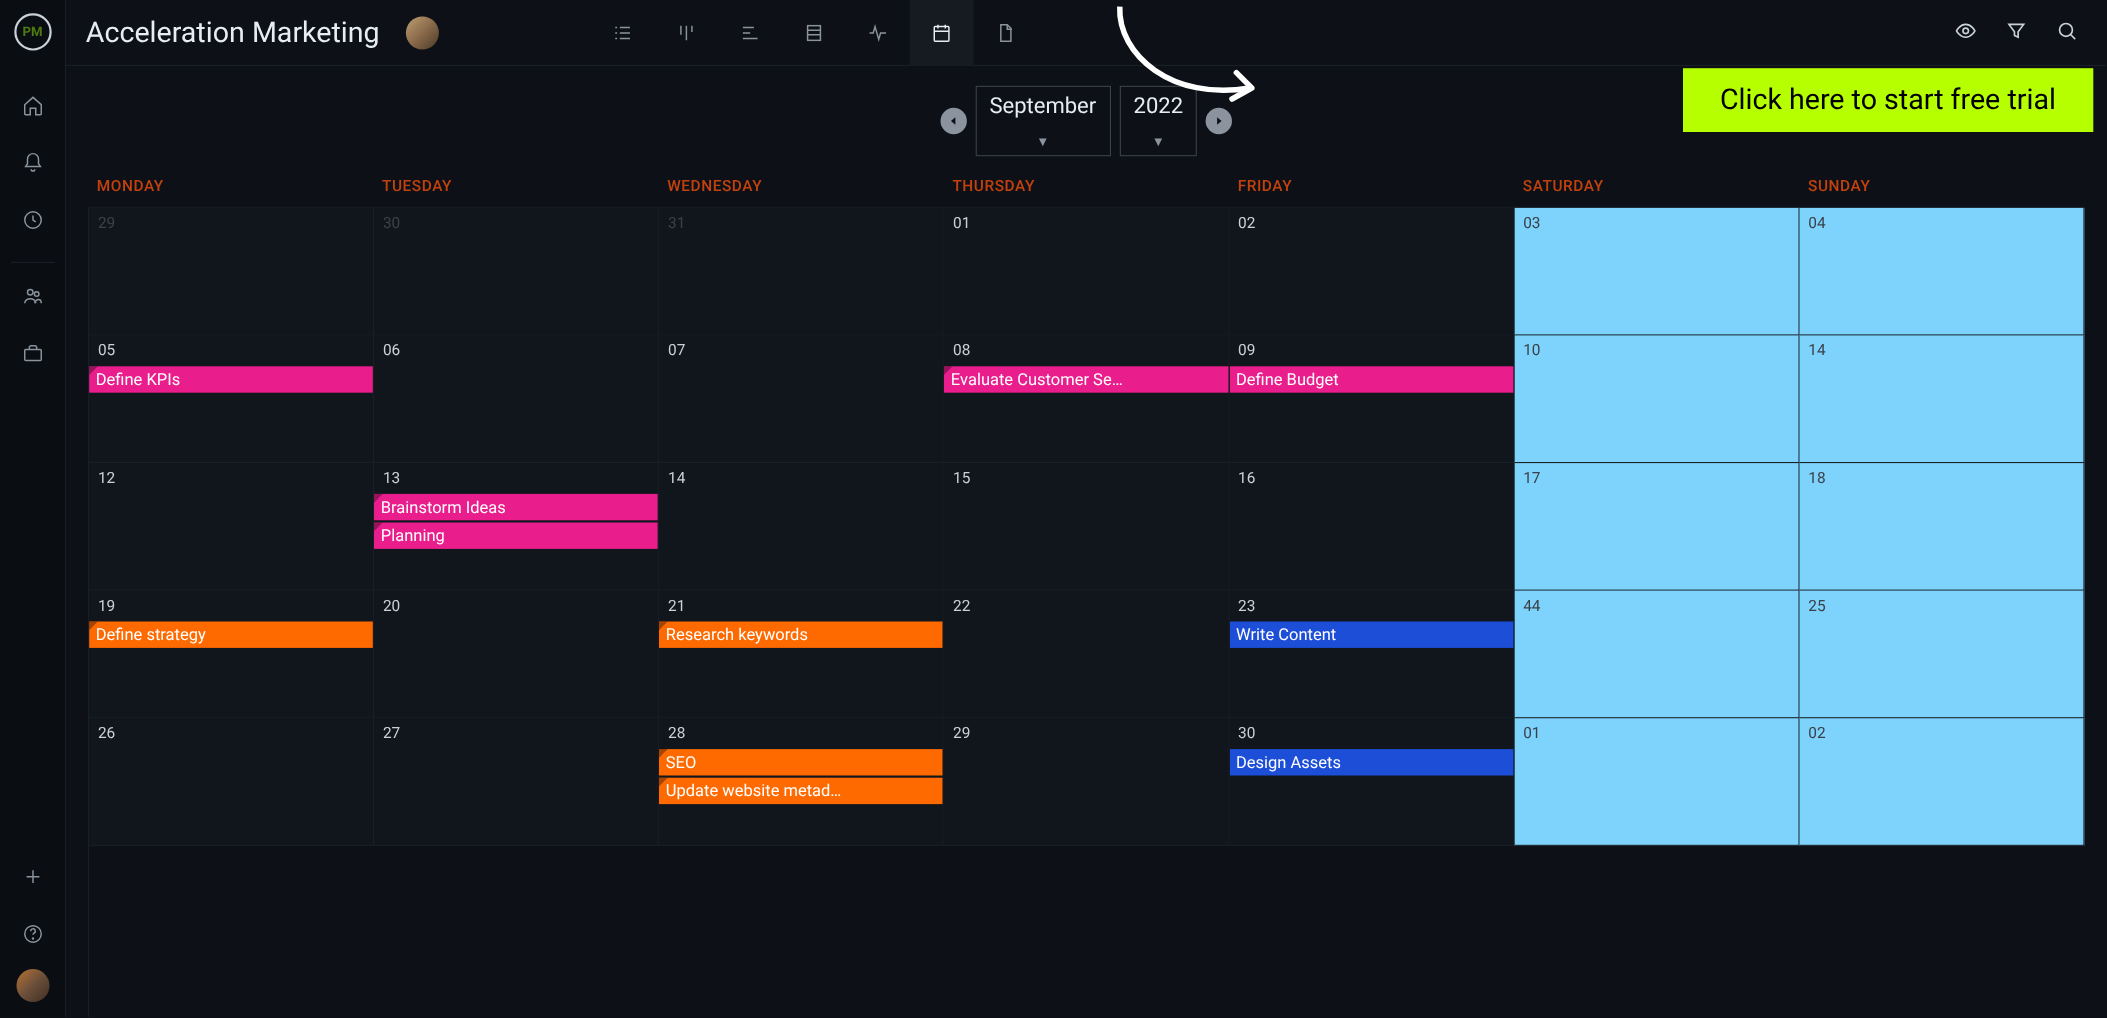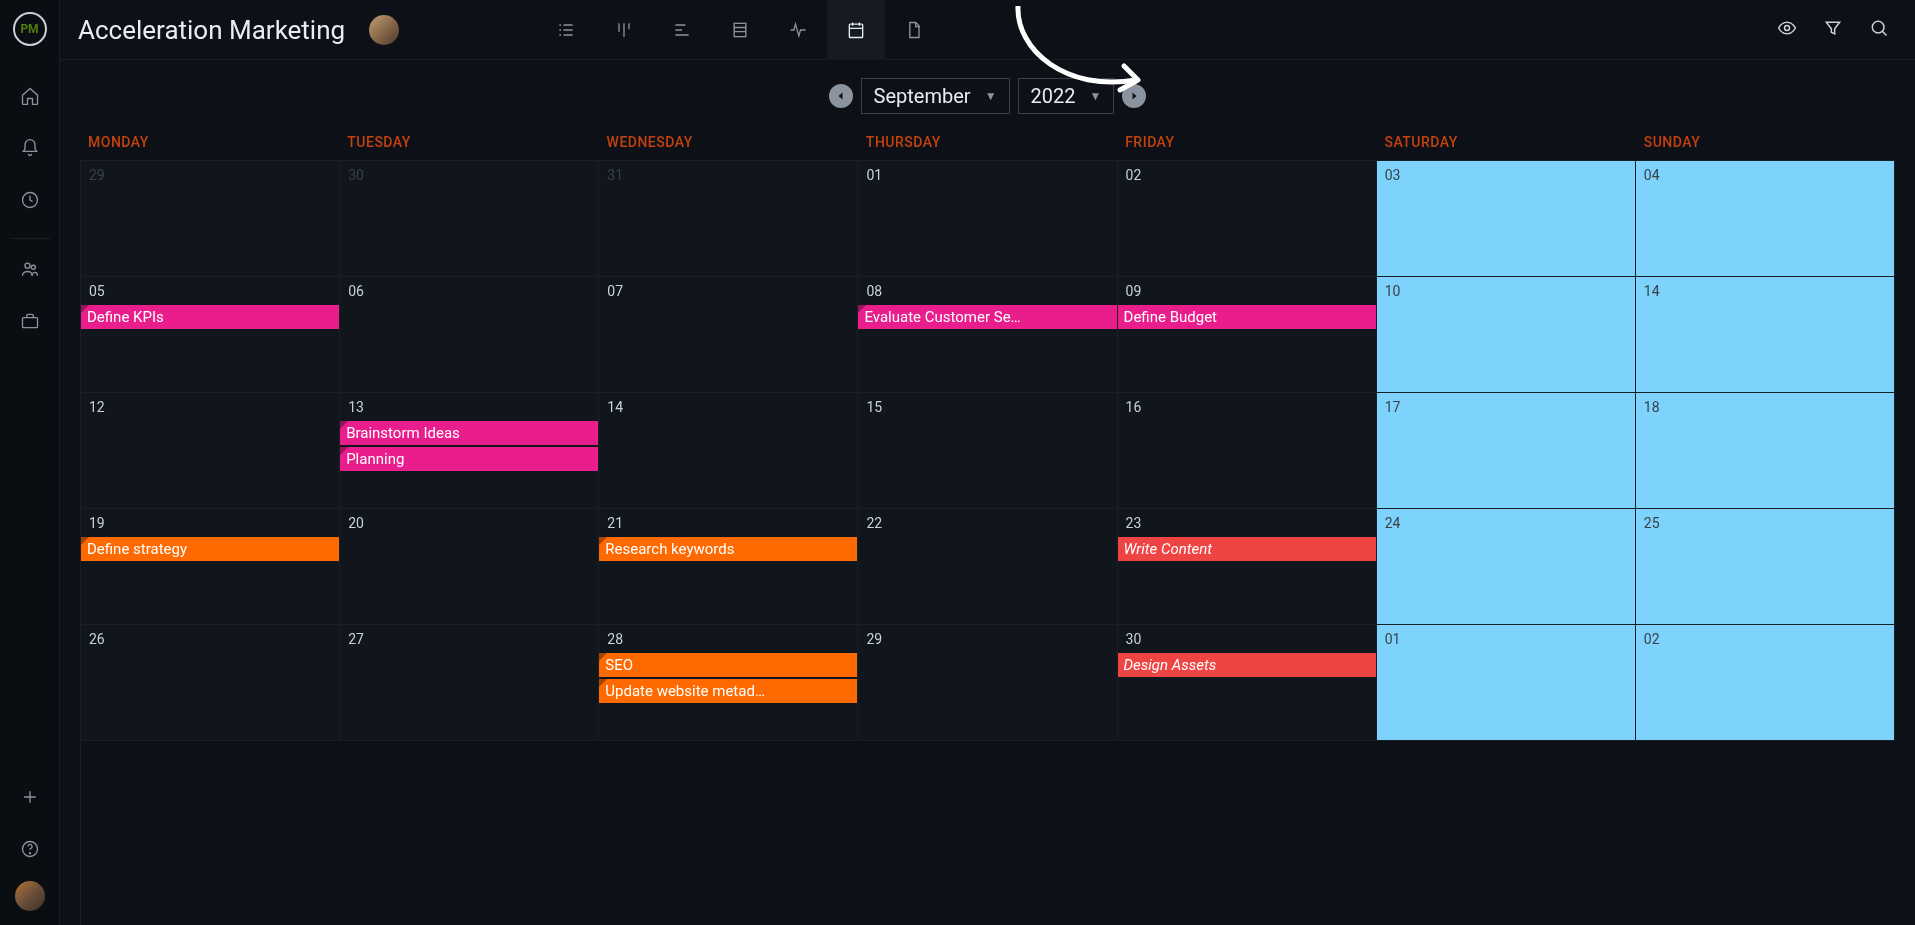--- a/index.html
+++ b/index.html
@@ -143,20 +143,21 @@
     cursor: pointer;
   }
   .nav-btn svg { width: 12px; height:12px; fill:#0d1117; }
   .select-box {
     border: 1px solid #3a4149;
     padding: 5px 12px;
     display: flex; align-items: center; gap: 14px;
     color: #e6edf3;
     font-size: 20px;
     cursor: pointer;
+    flex-direction: column;
   }
   .select-box .caret { color:#8b949e; font-size:12px;}
   .grid-header {
     display: grid;
     grid-template-columns: repeat(7, 1fr);
   }
   .dayname {
     color: #c2410c;
     font-size: 14px;
     font-weight: 500;
@@ -193,21 +194,21 @@
     font-size: 15px;
     color: #fff;
     padding: 0 6px;
     white-space: nowrap;
     overflow: hidden;
     text-overflow: ellipsis;
     cursor: pointer;
   }
   .event.pink   { background: #e91e8c; }
   .event.orange { background: #ff6a00; }
-  .event.blue   { background: #ef4444; font-style: italic; }
+  .event.blue   { background: #1d4ed8; }
   .event .corner {
     position:absolute; top:0; left:0;
     border-left:8px solid rgba(0,0,0,0.35);
     border-bottom:8px solid transparent;
     width:0; height:0;
   }
 </style>
 </head>
 <body>
 
@@ -320,20 +321,21 @@
               <circle cx="11" cy="11" r="7"></circle>
               <path d="M21 21l-5-5"></path>
             </svg></div>
       </div>
     </div>
 
     <svg class="arrow-svg" viewBox="0 0 160 110">
       <path d="M12 6 C 10 50, 60 92, 130 80" stroke="#fff" stroke-width="5" fill="none"></path>
       <path d="M132 80 L118 66 M132 80 L114 90" stroke="#fff" stroke-width="5" fill="none" stroke-linecap="round"></path>
     </svg>
+    <div class="cta">Click here to start free trial</div>
 
     <div class="calendar-wrap">
       <div class="month-nav">
         <div class="nav-btn">
             <svg viewBox="0 0 24 24">
               <path d="M15 5l-8 7 8 7z"></path>
             </svg>
           </div>
         <div class="select-box">
           <span>September</span>
@@ -440,21 +442,21 @@
             <div class="event orange" style="top: 28px; left: 0px; width: calc(100% + 0px);">Research keywords<span class="corner"></span></div>
           </div>
           <div class="cell">
             <div class="daynum">22</div>
           </div>
           <div class="cell">
             <div class="daynum">23</div>
             <div class="event blue" style="top: 28px; left: 0px; width: calc(100% + 0px);">Write Content</div>
           </div>
           <div class="cell weekend outside">
-            <div class="daynum">24</div>
+            <div class="daynum">44</div>
           </div>
           <div class="cell weekend outside">
             <div class="daynum">25</div>
           </div>
           <div class="cell">
             <div class="daynum">26</div>
           </div>
           <div class="cell">
             <div class="daynum">27</div>
           </div>

